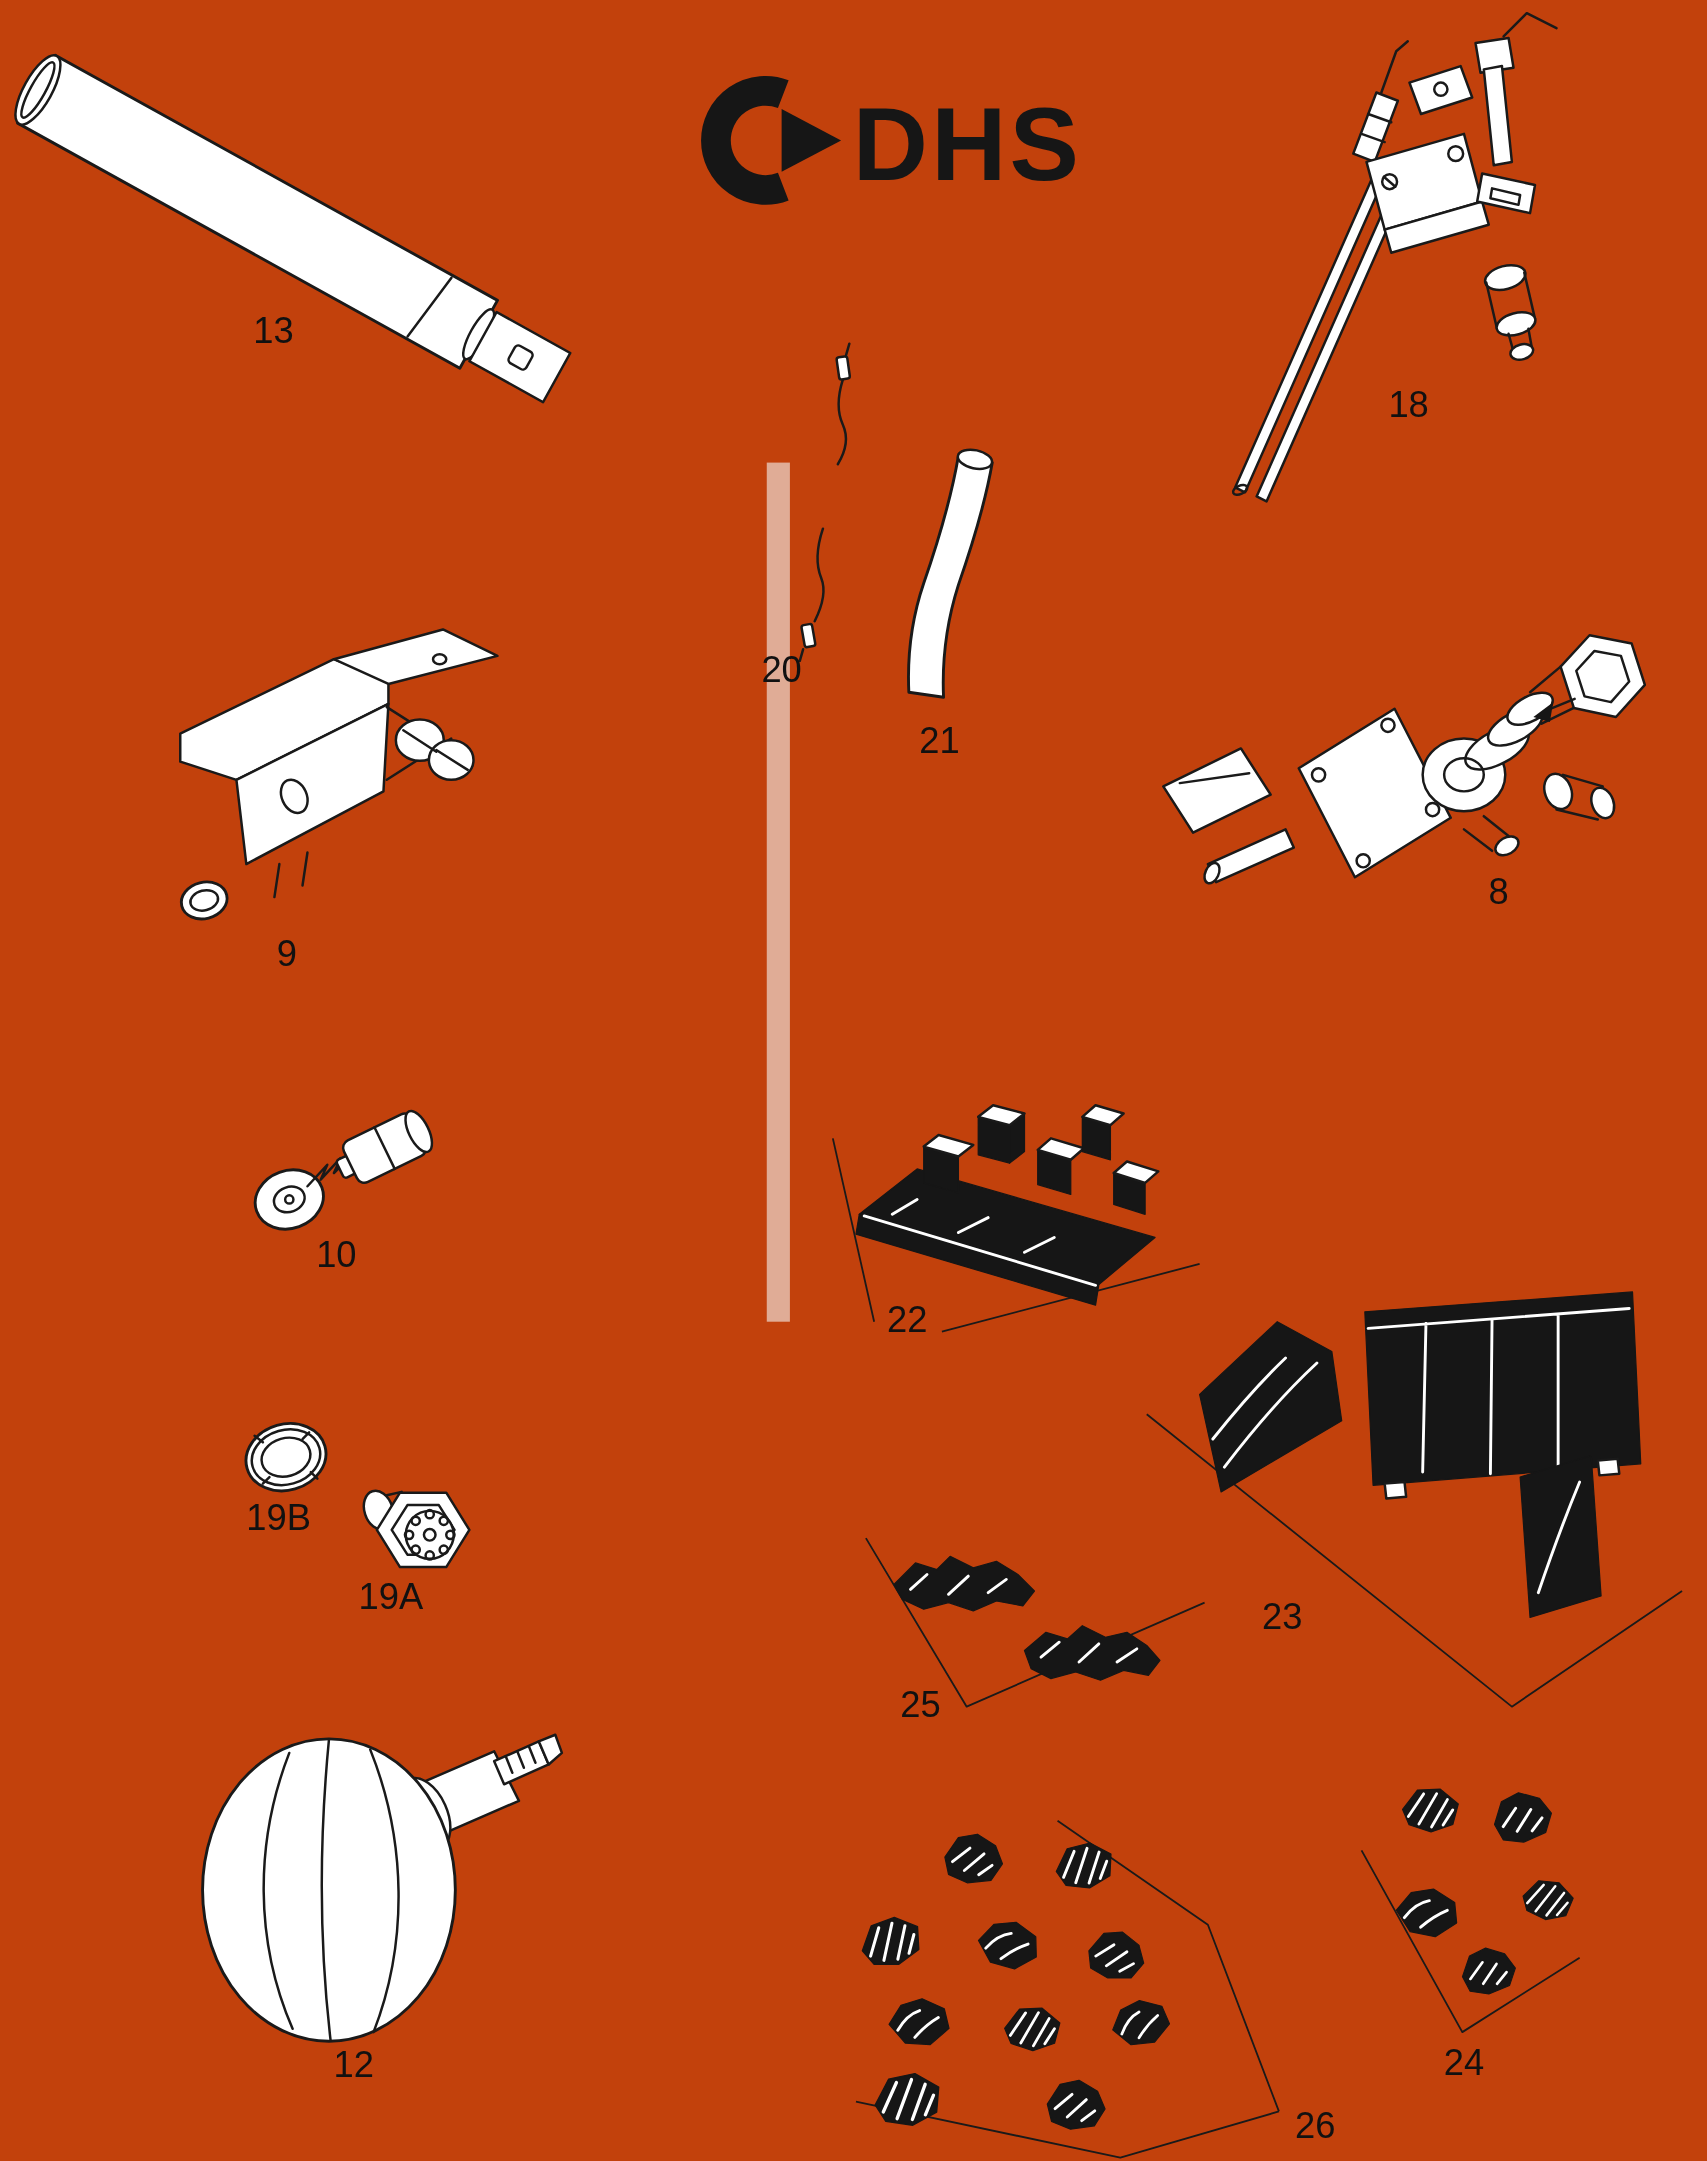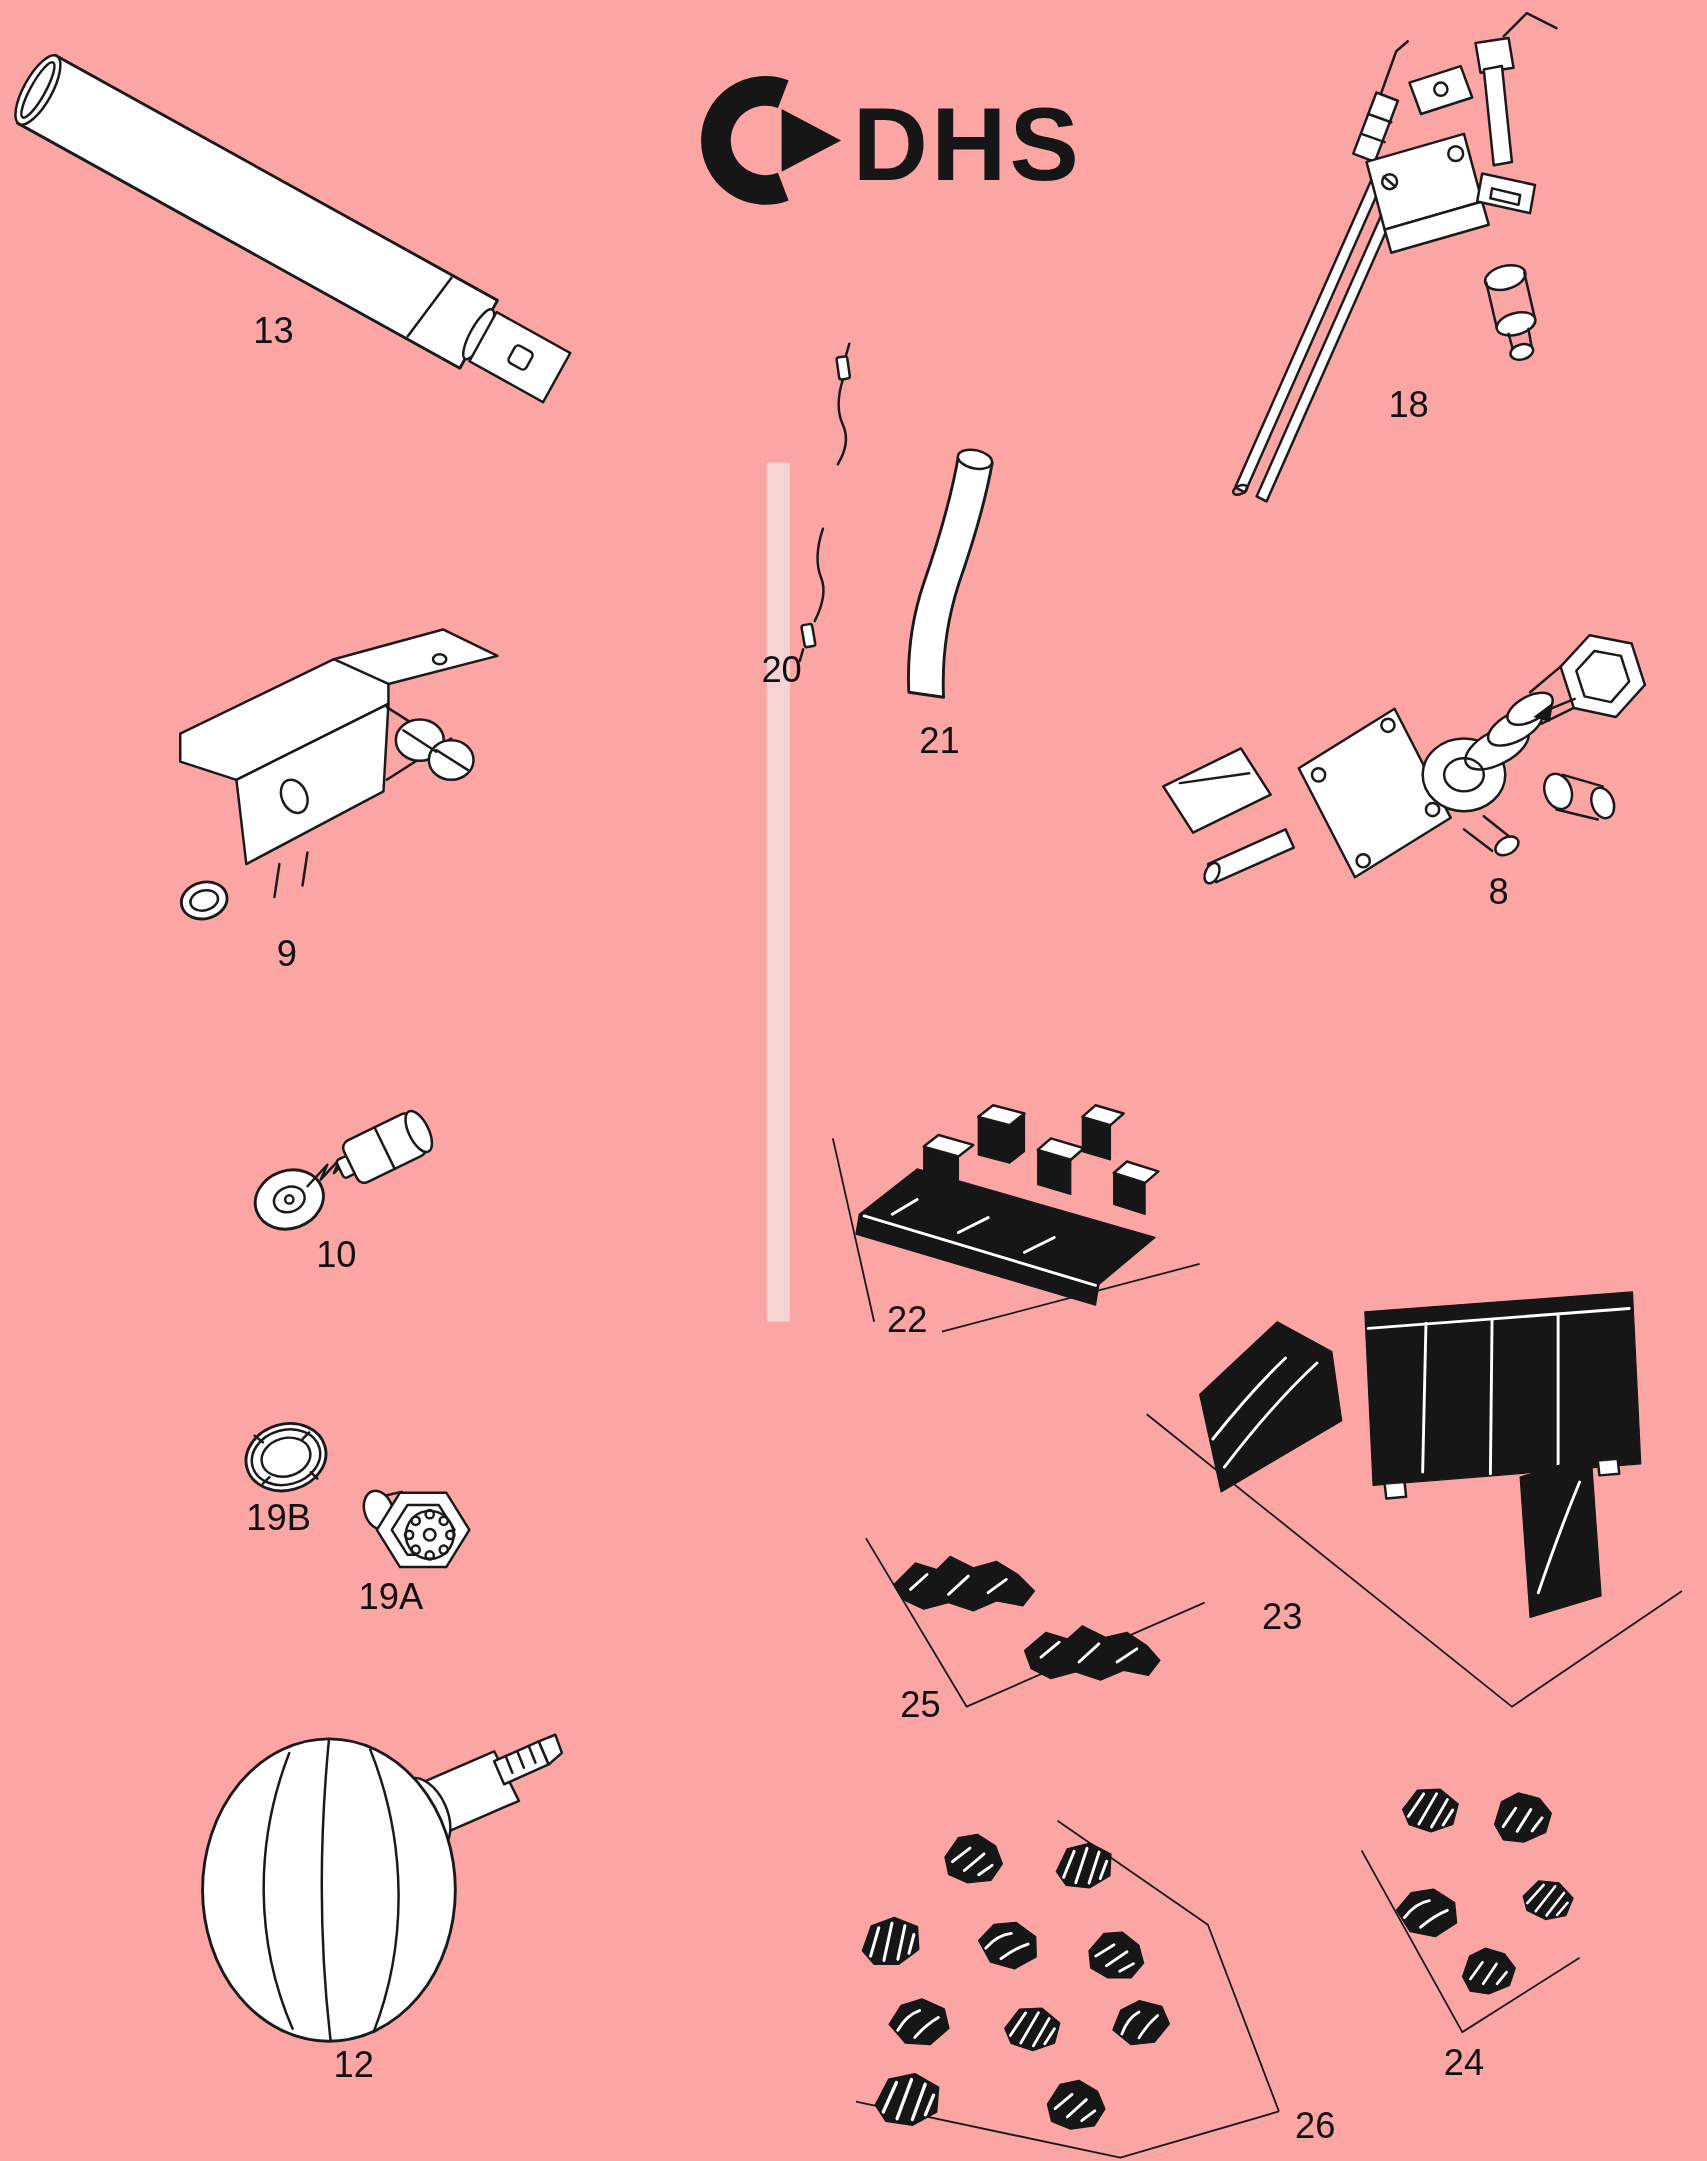--- a/index.html
+++ b/index.html
@@ -1,16 +1,16 @@
 <!DOCTYPE html>
 <html style="font-size:13.2px"><head>
 <meta charset="utf-8">
 <style>
   html,body{margin:0;padding:0;background:#ffffff;}
-  .page{position:relative;width:1707px;height:2161px;background:#fca5a5;overflow:hidden;}
+  .page{position:relative;width:1707px;height:2161px;background:#c2410c;overflow:hidden;}
   svg{display:block;}
   .ink{fill:none;stroke:#1a1a1a;stroke-width:3;stroke-linecap:round;stroke-linejoin:round;}
   .inkf{fill:#ffffff;stroke:#1a1a1a;stroke-width:3;stroke-linejoin:round;}
   .inkb{fill:#ffffff;stroke:#1a1a1a;stroke-width:3.5;stroke-linejoin:round;}
   .dark{fill:#161616;stroke:#161616;stroke-width:1.5;stroke-linejoin:round;}
   .wl{fill:none;stroke:#ffffff;stroke-width:3.5;stroke-linecap:round;}
   .thin{fill:none;stroke:#1a1a1a;stroke-width:2.2;stroke-linejoin:round;}
   .lbl{font-family:"Liberation Sans",sans-serif;font-size:44px;fill:#111111;}
   .logoTxt{font-family:"Liberation Sans",sans-serif;font-size:126px;font-weight:bold;fill:#161616;letter-spacing:4px;}
 </style>

